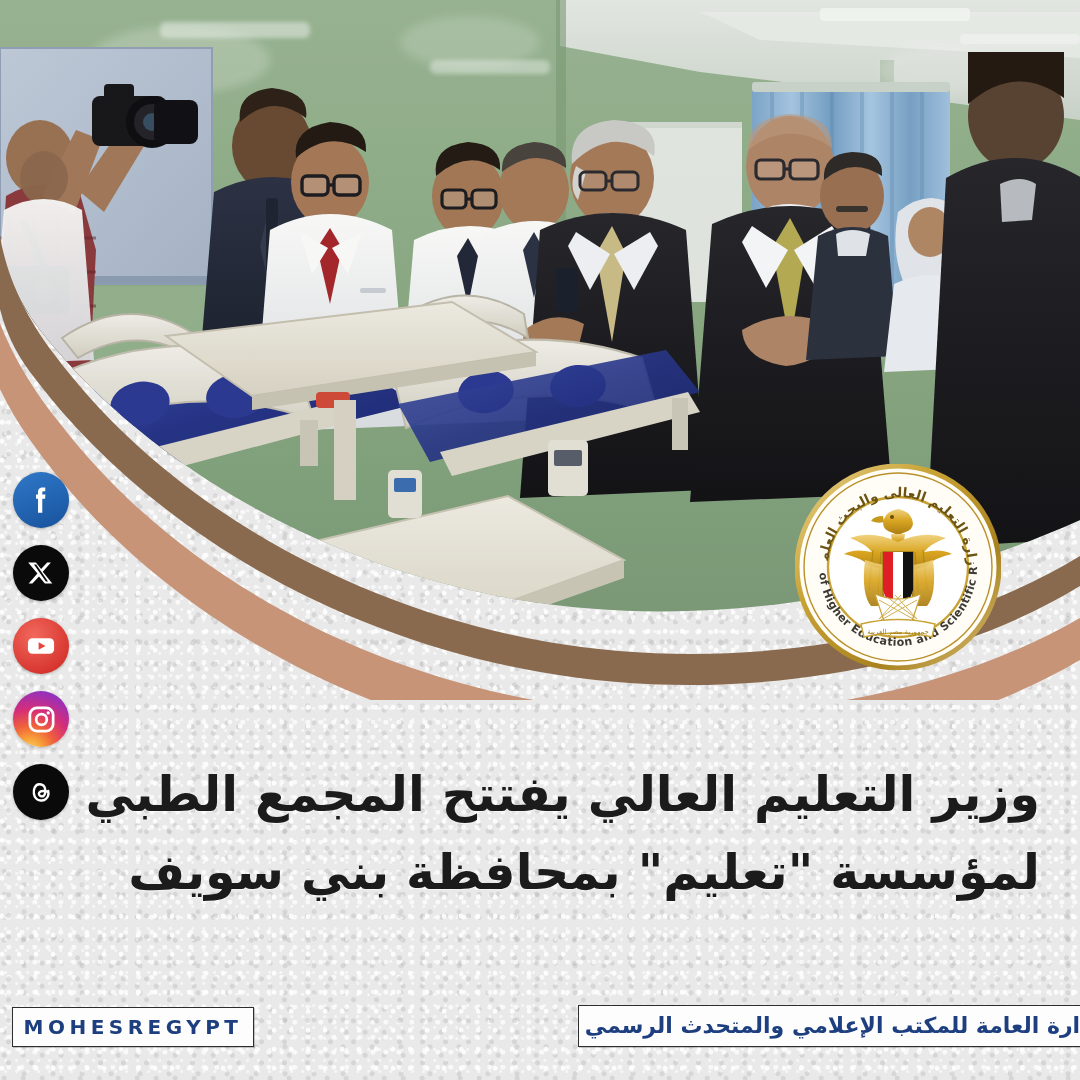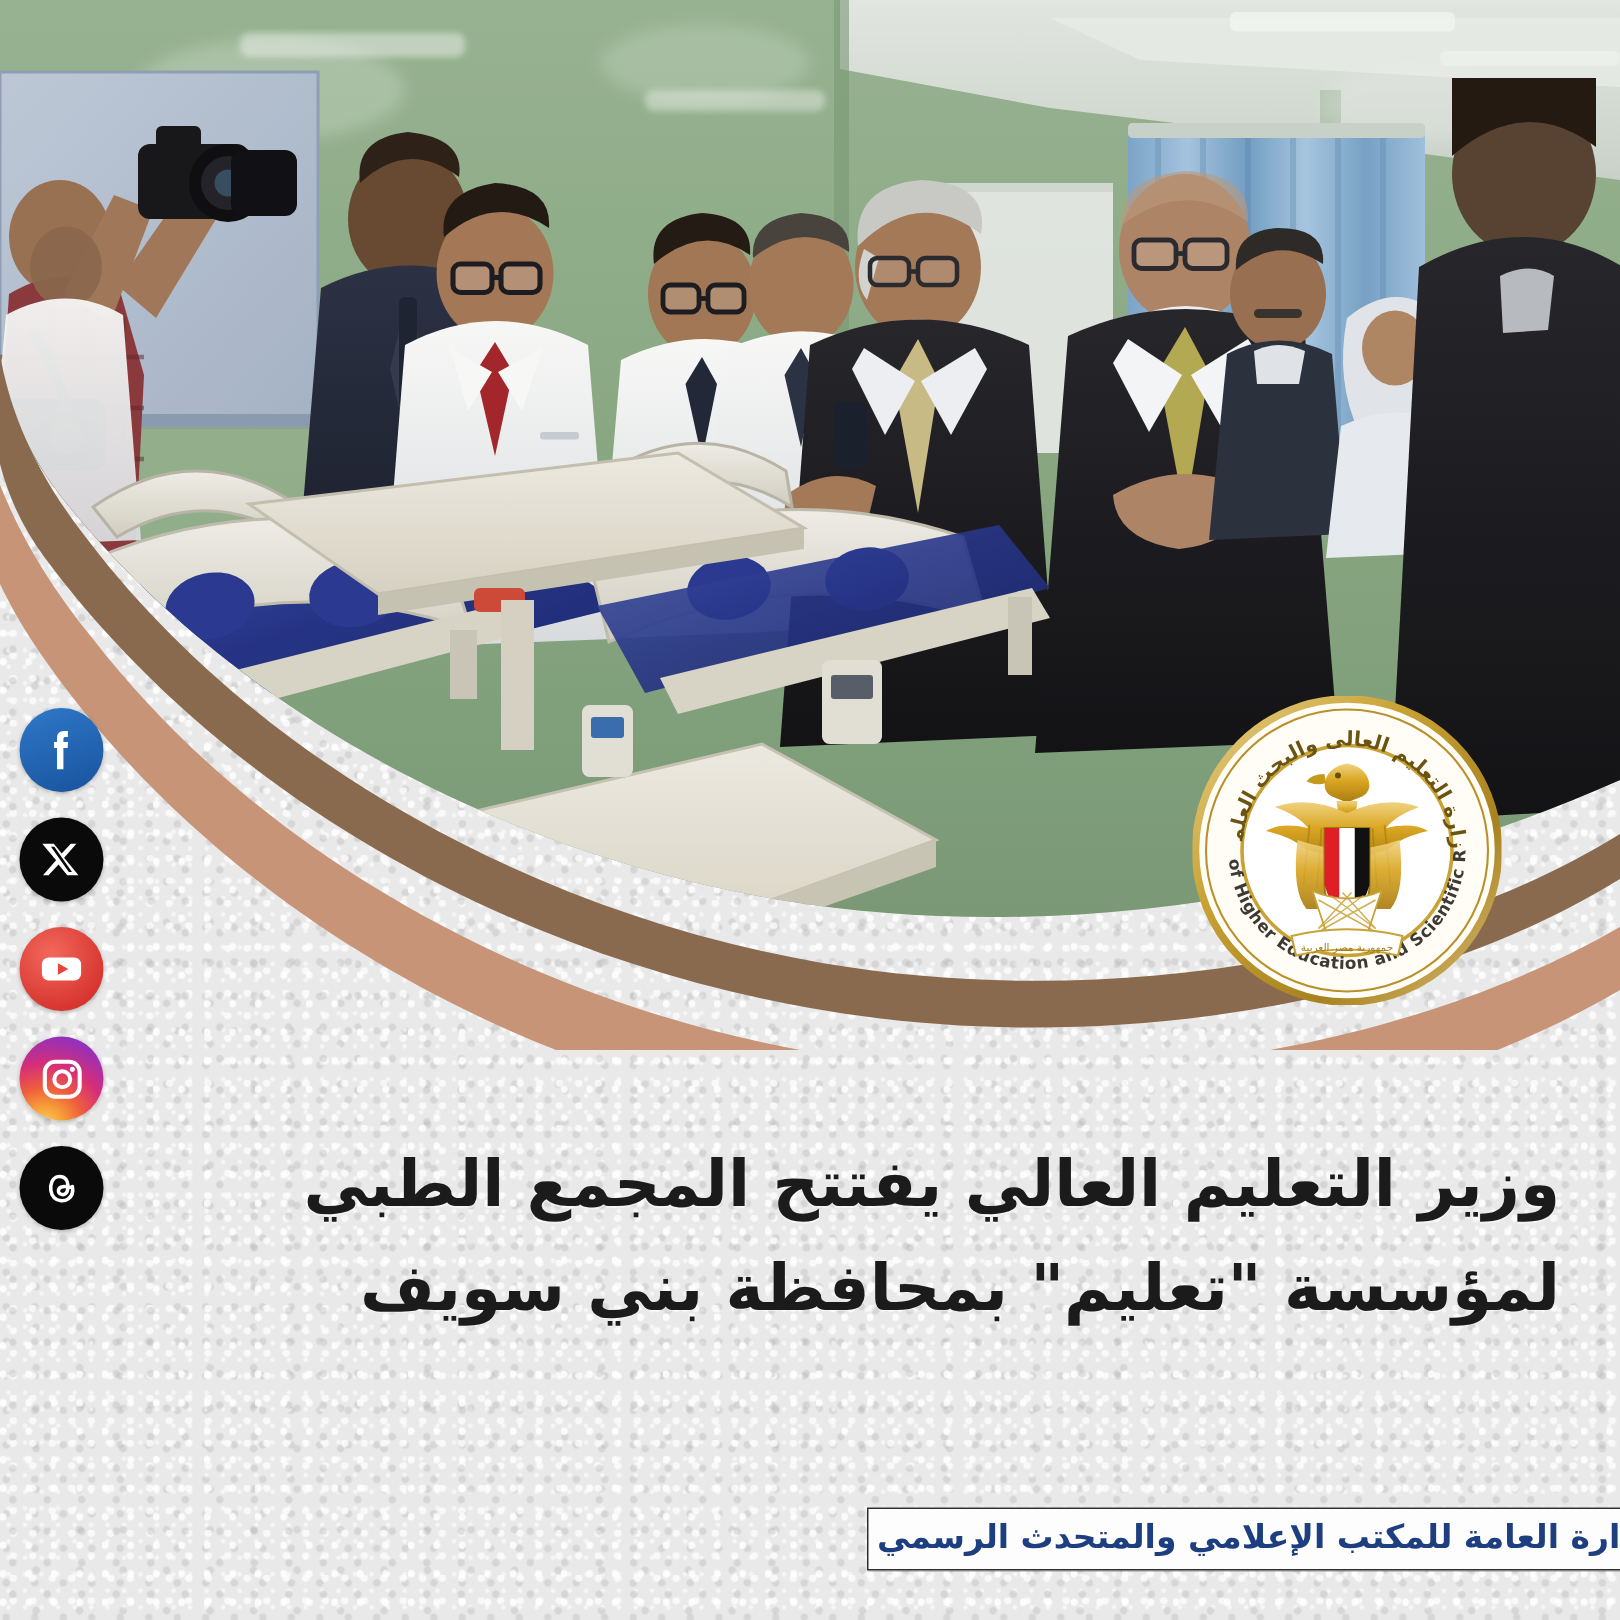--- a/index.html
+++ b/index.html
@@ -57,21 +57,21 @@
     position:absolute;left:795px;top:464px;width:206px;height:206px;z-index:7;
   }
   .seal svg{display:block;width:206px;height:206px;}
 
   
   .headline{
     position:absolute;right:40px;top:760px;left:96px;z-index:6;
     direction:rtl;text-align:right;
     font-family:"DejaVu Sans","Liberation Sans",sans-serif;
     font-weight:700;color:#1b1b1b;
-    font-size:43px;line-height:1.42;
+    font-size:49px;line-height:1.42;
     letter-spacing:-.4px;
     text-shadow:0 1px 0 rgba(255,255,255,.45);
   }
   .headline .hl-line{display:block;white-space:nowrap;}
   .headline .hl-line + .hl-line{margin-top:8px;}
 
   
   .footer{position:absolute;left:0;right:0;bottom:0;height:92px;z-index:6;}
   .badge{
     position:absolute;background:#fdfdfd;border:1.5px solid #2e2e2e;
@@ -531,18 +531,21 @@
       </g>
     </svg>
   </div>
 
   <div class="headline">
     <span class="hl-line">وزير التعليم العالي يفتتح المجمع الطبي</span>
     <span class="hl-line">لمؤسسة "تعليم" بمحافظة بني سويف</span>
   </div>
 
   <div class="footer">
+    <div class="badge badge-handle">
+      <span>MOHESREGYPT</span>
+    </div>
     <div class="badge badge-office">
       <span>الإدارة العامة للمكتب الإعلامي والمتحدث الرسمي</span>
     </div>
   </div>
 
 </div>
 
 </body></html>

